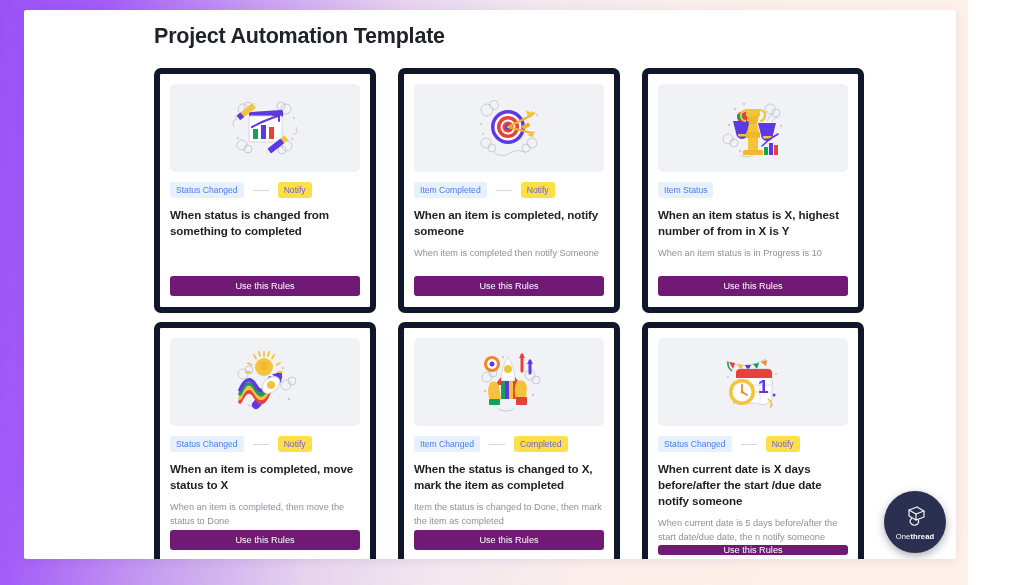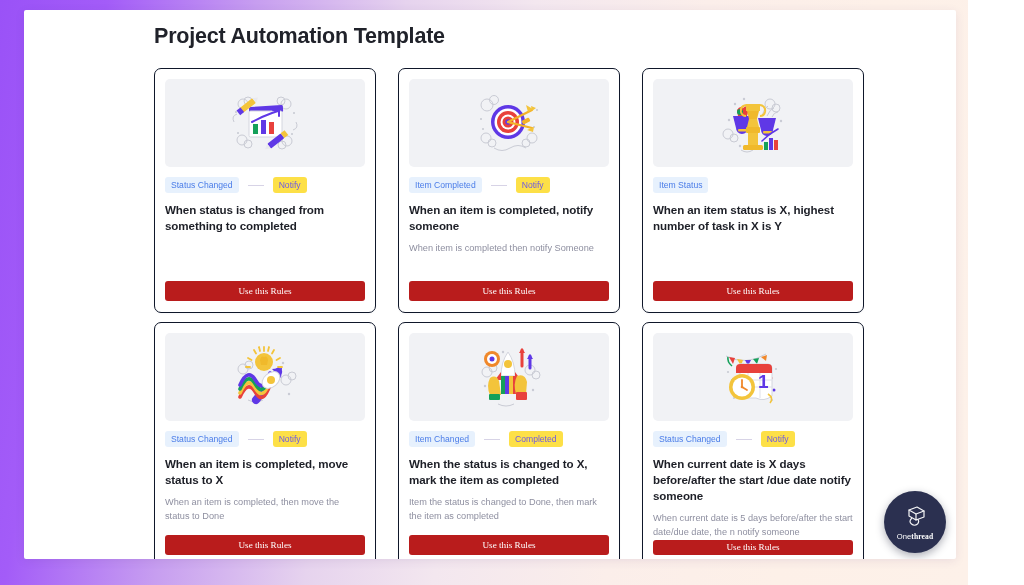--- a/index.html
+++ b/index.html
@@ -58,21 +58,21 @@
     width: 722px;
     display: grid;
     grid-template-columns: repeat(3, 222px);
     grid-auto-rows: 245px;
     column-gap: 22px;
     row-gap: 9px;
   }
 
   .card {
     background: #ffffff;
-    border: 1px solid #0f172a;
+    border: 6px solid #0f172a;
     border-radius: 7px;
     padding: 10px 10px 0 10px;
     display: flex;
     flex-direction: column;
     box-shadow: 0 1px 2px rgba(30,30,60,0.03);
   }
 
   
   .illu {
     height: 88px;
@@ -124,26 +124,26 @@
     font-size: 9.2px;
     color: #8e8fa0;
     line-height: 1.5;
   }
 
   
   .cta {
     margin-top: auto;
     margin-bottom: 11px;
     height: 20px;
-    background: #b91c1c;
+    background: #701a75;
     border: none;
     border-radius: 3px;
     color: #ffffff;
     font-size: 9.2px;
-    font-family: Liberation Serif, serif;
+    font-family: Liberation Sans, sans-serif;
     cursor: pointer;
     width: 100%;
   }
 
   
   #brand {
     position: absolute;
     right: 10px;
     bottom: 6px;
     width: 62px;
@@ -156,21 +156,21 @@
     justify-content: center;
     gap: 2px;
     box-shadow: 0 3px 9px rgba(20,22,45,0.35);
   }
   #brand .mark { opacity: .95; }
   #brand .word {
     font-size: 7.6px;
     color: #ffffff;
     letter-spacing: .1px;
   }
-  #brand .word b { font-weight: bold; font-family: Liberation Serif, serif; }
+  #brand .word b { font-weight: bold; }
 </style>
 </head>
 <body>
 
 <div id="frame">
   <div id="surface">
 
     <h1 id="page-title">Project Automation Template</h1>
 
     <div id="cards-grid">
@@ -317,21 +317,22 @@
 
             <rect x="50" y="54" width="4" height="8" fill="#15a05a"></rect>
             <rect x="55" y="50" width="4" height="12" fill="#5f38e6"></rect>
             <rect x="60" y="52" width="4" height="10" fill="#e8413c"></rect>
             <path d="M48 53 L56 46 L64 41" stroke="#5f38e6" stroke-width="1.6" fill="none" stroke-linecap="round"></path>
           </svg>
         </div>
         <div class="tags">
           <span class="pill blue">Item Status</span>
         </div>
-        <div class="card-title">When an item status is X, highest number of task in X is Y</div>
+        <div class="card-title">When an item status is X, highest number of from in X is Y</div>
+        <div class="card-desc">When an item status is in Progress is 10</div>
         <button class="cta">Use this Rules</button>
       </div>
 
       <div class="card">
         <div class="illu">
           <svg width="78" height="70" viewBox="0 0 78 70">
             <g stroke="#c9cbd4" stroke-width="1" fill="none">
               <circle cx="17" cy="27" r="5"></circle>
                 <circle cx="23" cy="23" r="4"></circle>
               <circle cx="60" cy="38" r="5"></circle>

